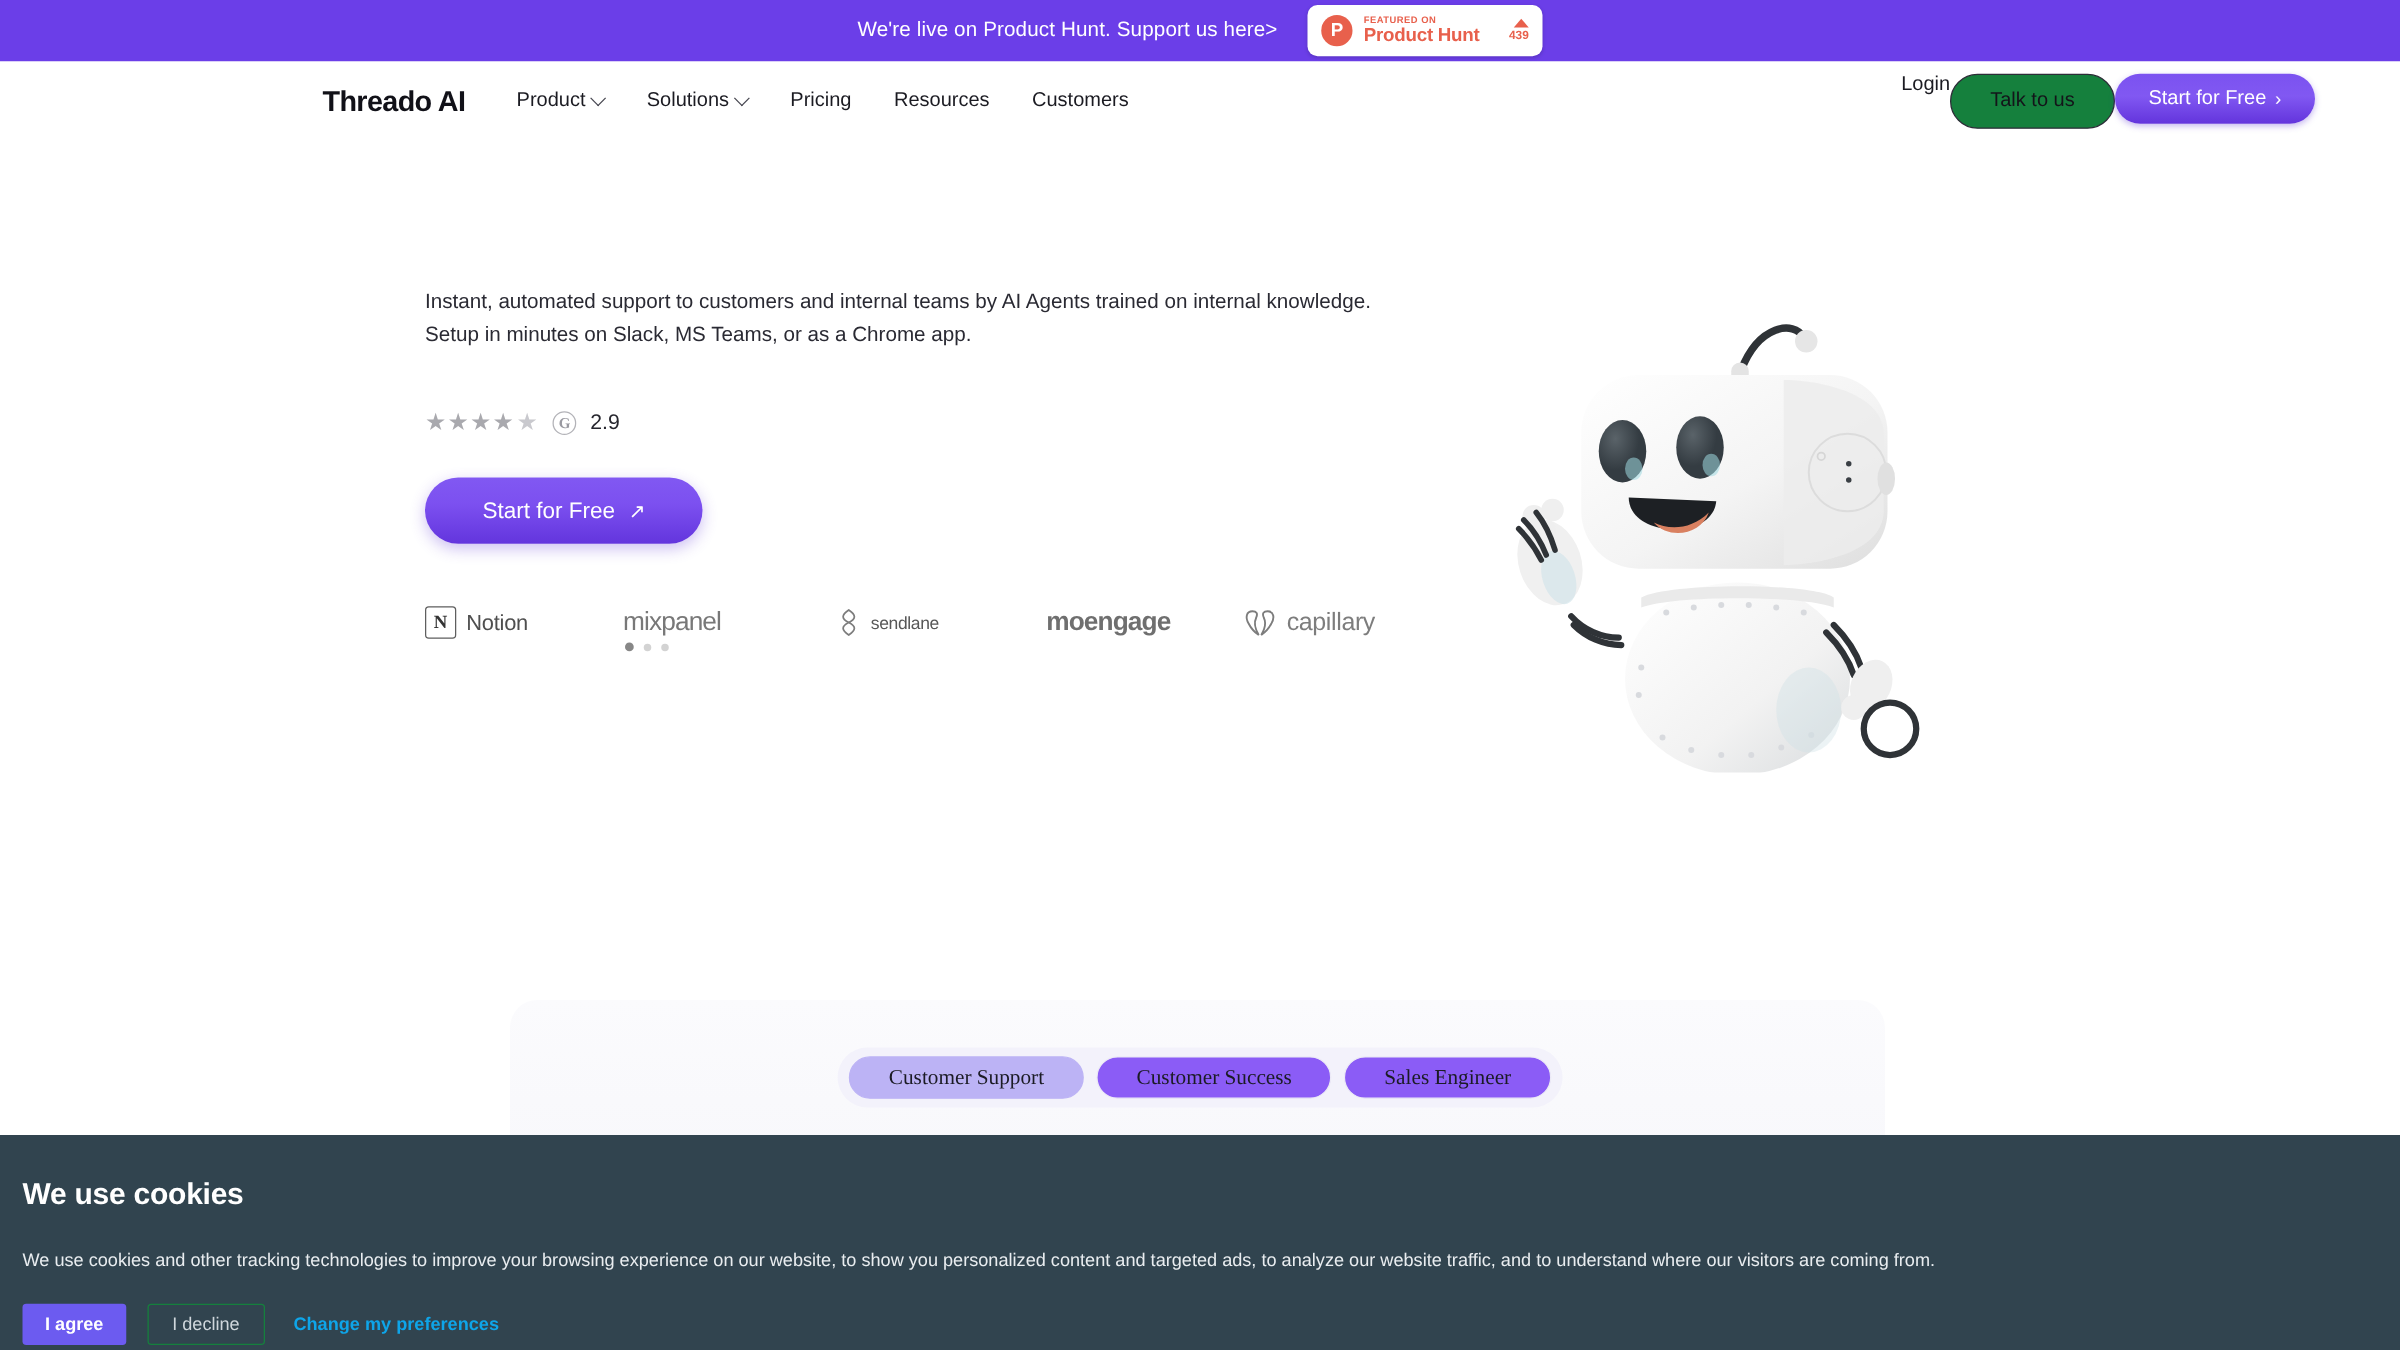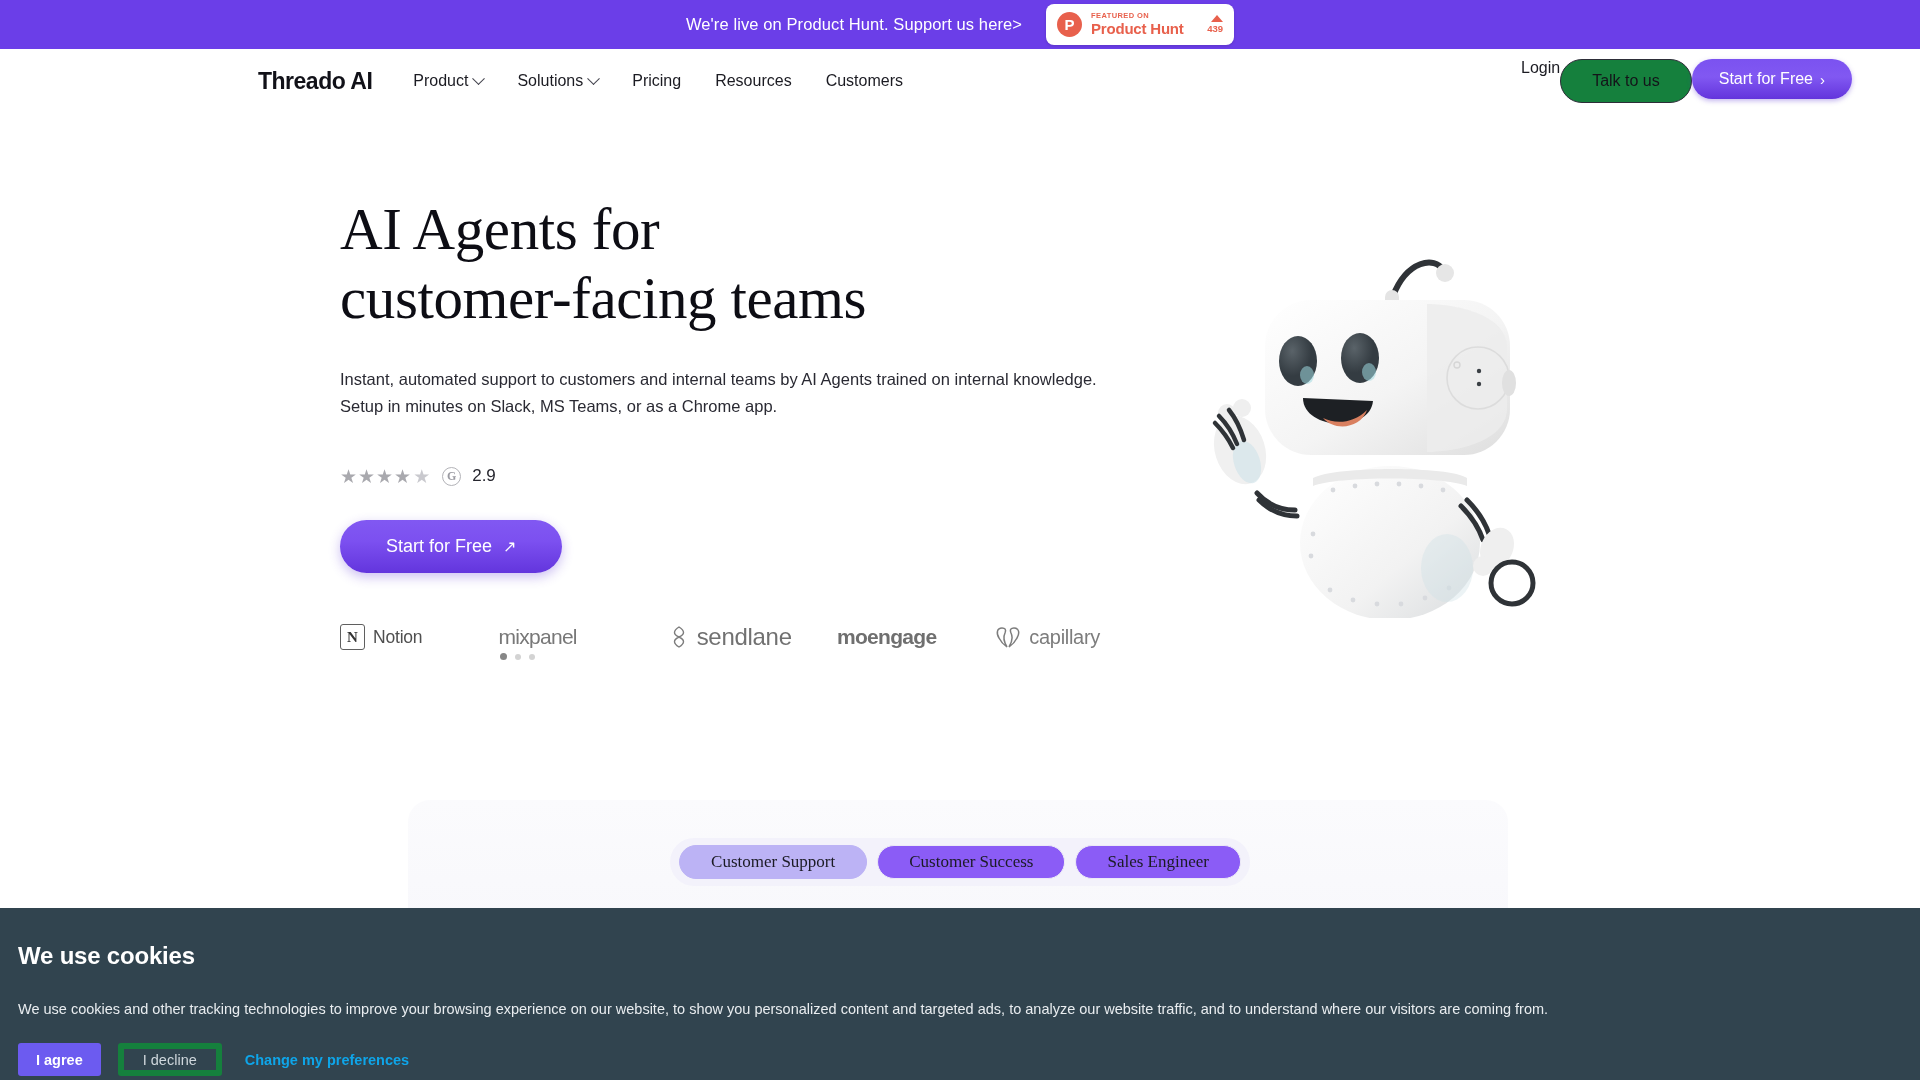--- a/index.html
+++ b/index.html
@@ -177,21 +177,21 @@
   .logo-item:nth-child(3){ width:170px; }
   .logo-item:nth-child(4){ width:160px; }
   .notion-mark {
     width:25px;height:26px;border:1.8px solid #5e5e66;border-radius:3px;
     display:flex;align-items:center;justify-content:center;
     font-size:15px;font-weight:bold;color:#33333a;
     font-family:"Liberation Serif",serif;
   }
   .logo-text { font-size:17.5px; color:#4e4e57; letter-spacing:-.2px; }
   .mix-text { font-size:21px; color:#77777e; letter-spacing:-.7px; }
-  .send-text { font-size:24px; color:#ec4899; letter-spacing:-.3px; }
+  .send-text { font-size:14px; color:#0369a1; letter-spacing:-.3px; }
   .moe-text { font-size:21px; font-weight:bold; color:#6e6e77; letter-spacing:-.7px; }
   .cap-text { font-size:20px; color:#7c7c84; letter-spacing:-.3px; }
   .dots { position:absolute; left:2px; top:28px; display:flex; gap:8px; align-items:center; }
   .dot { width:6px;height:6px;border-radius:50%;background:#d3d3d8; }
   .dot.active { background:#86868d; width:7px;height:7px; }
 
   
   .robot-wrap {
     position:absolute;
     left:1185px;
@@ -248,21 +248,21 @@
     font-size:14.5px; color:#e9edf0; line-height:1.4;
   }
   .cookie-btns { margin-top:24px; padding-left:6px; display:flex; align-items:center; gap:17px; }
   .ck-agree {
     background:#6C5BF0; color:#fff; border:none;
     height:33px; padding:0 18px; border-radius:3px;
     font-size:14.5px; font-weight:bold; cursor:pointer;
   }
   .ck-decline {
     background:transparent; color:#cfd7dc;
-    border:6px solid #15803d;
+    border:1px solid #15803d;
     height:33px; padding:0 19px; border-radius:3px;
     font-size:14.5px; cursor:pointer;
   }
   .ck-pref {
     background:none; border:none; color:#0ea5e9;
     font-size:14.5px; font-weight:bold; cursor:pointer;
     padding:0 6px;
   }
 </style>
 </head>
@@ -311,24 +311,20 @@
     <button class="btn-outline">Talk to us</button>
     <button class="btn-primary">
       <span>Start for Free</span>
       <span class="arr">›</span>
     </button>
   </div>
 </div>
 
 <div class="hero">
   <div class="hero-left">
-    <h1 class="hero-title">
-      <span>AI Agents for</span><br>
-      <span>customer-facing teams</span>
-    </h1>
     <p class="hero-sub">Instant, automated support to customers and internal teams by AI Agents trained on internal knowledge. Setup in minutes on Slack, MS Teams, or as a Chrome app.</p>
 
     <div class="rating">
       <span class="stars">
         <span>★★★★</span>
           <span class="star-half">★</span>
       </span>
       <span class="g2">G</span>
       <span class="rating-val">2.9</span>
     </div>

